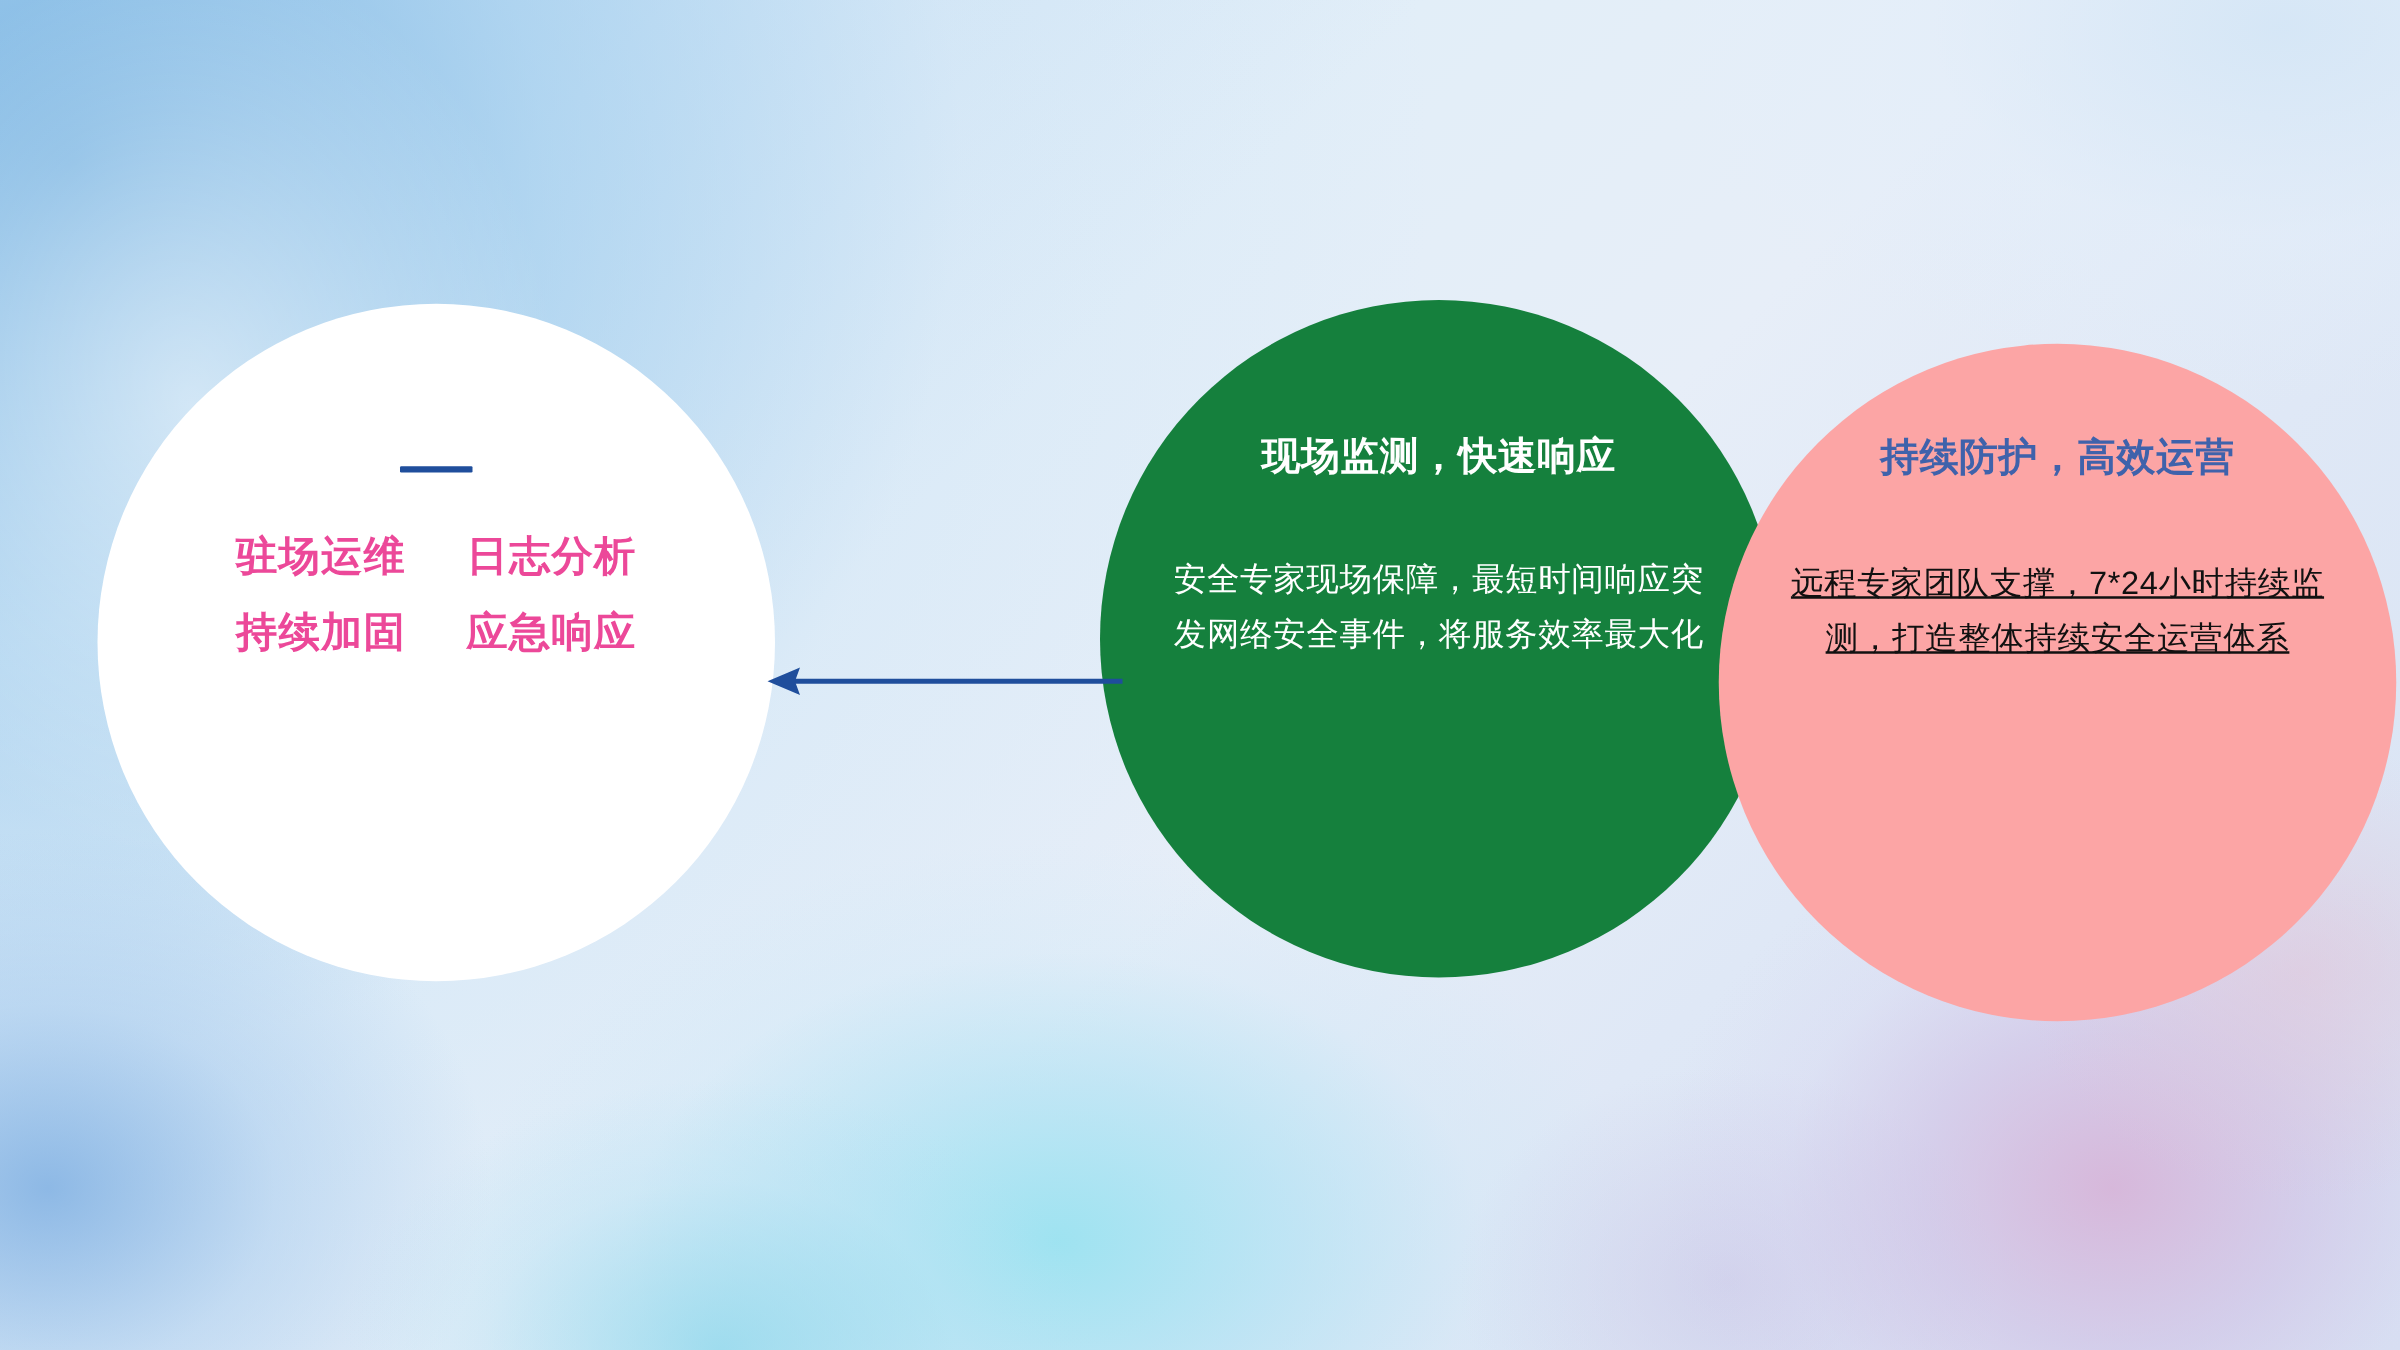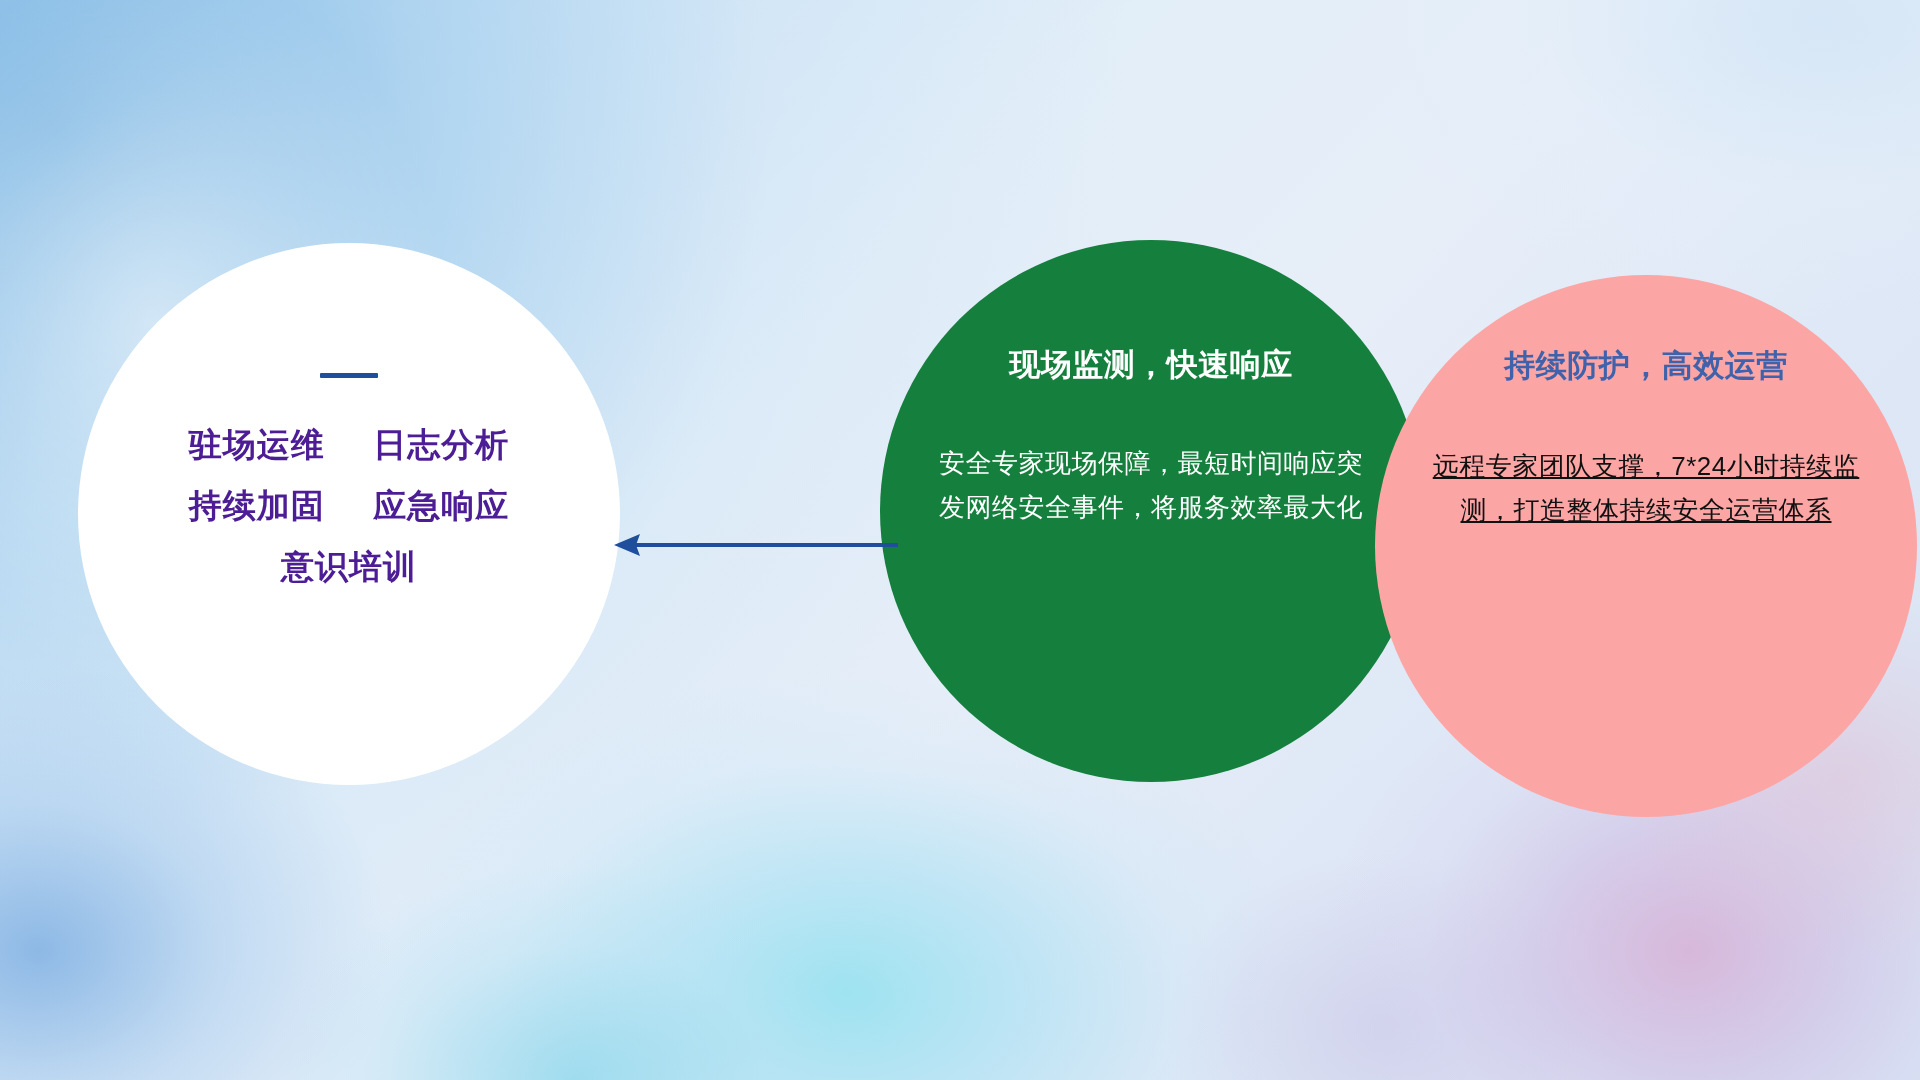--- a/index.html
+++ b/index.html
@@ -136,21 +136,21 @@
   .dash {
     width: 58px;
     height: 5px;
     background: #1f4e9c;
     margin: 0 auto 36px auto;
     border-radius: 1px;
   }
   .left-line {
     font-size: 33px;
     font-weight: 700;
-    color: #4c1d95;
+    color: #ec4899;
     letter-spacing: 1px;
     line-height: 1.85;
     white-space: nowrap;
   }
   .left-line .gap { display: inline-block; width: 28px; }
 
   
   #circle-mid .inner {
     position: absolute;
     left: 0; right: 0;
@@ -234,23 +234,20 @@
         <span class="gap"></span>
         <span>日志分析</span>
       </div>
 
       <div class="left-line">
         <span>持续加固</span>
         <span class="gap"></span>
         <span>应急响应</span>
       </div>
 
-      <div class="left-line">
-        <span>意识培训</span>
-      </div>
     </div>
   </div>
 
   <div class="circle" id="circle-mid">
     <div class="inner">
       <div class="mid-title">现场监测，快速响应</div>
       <div class="mid-body">安全专家现场保障，最短时间响应突发网络安全事件，将服务效率最大化</div>
     </div>
   </div>
 

